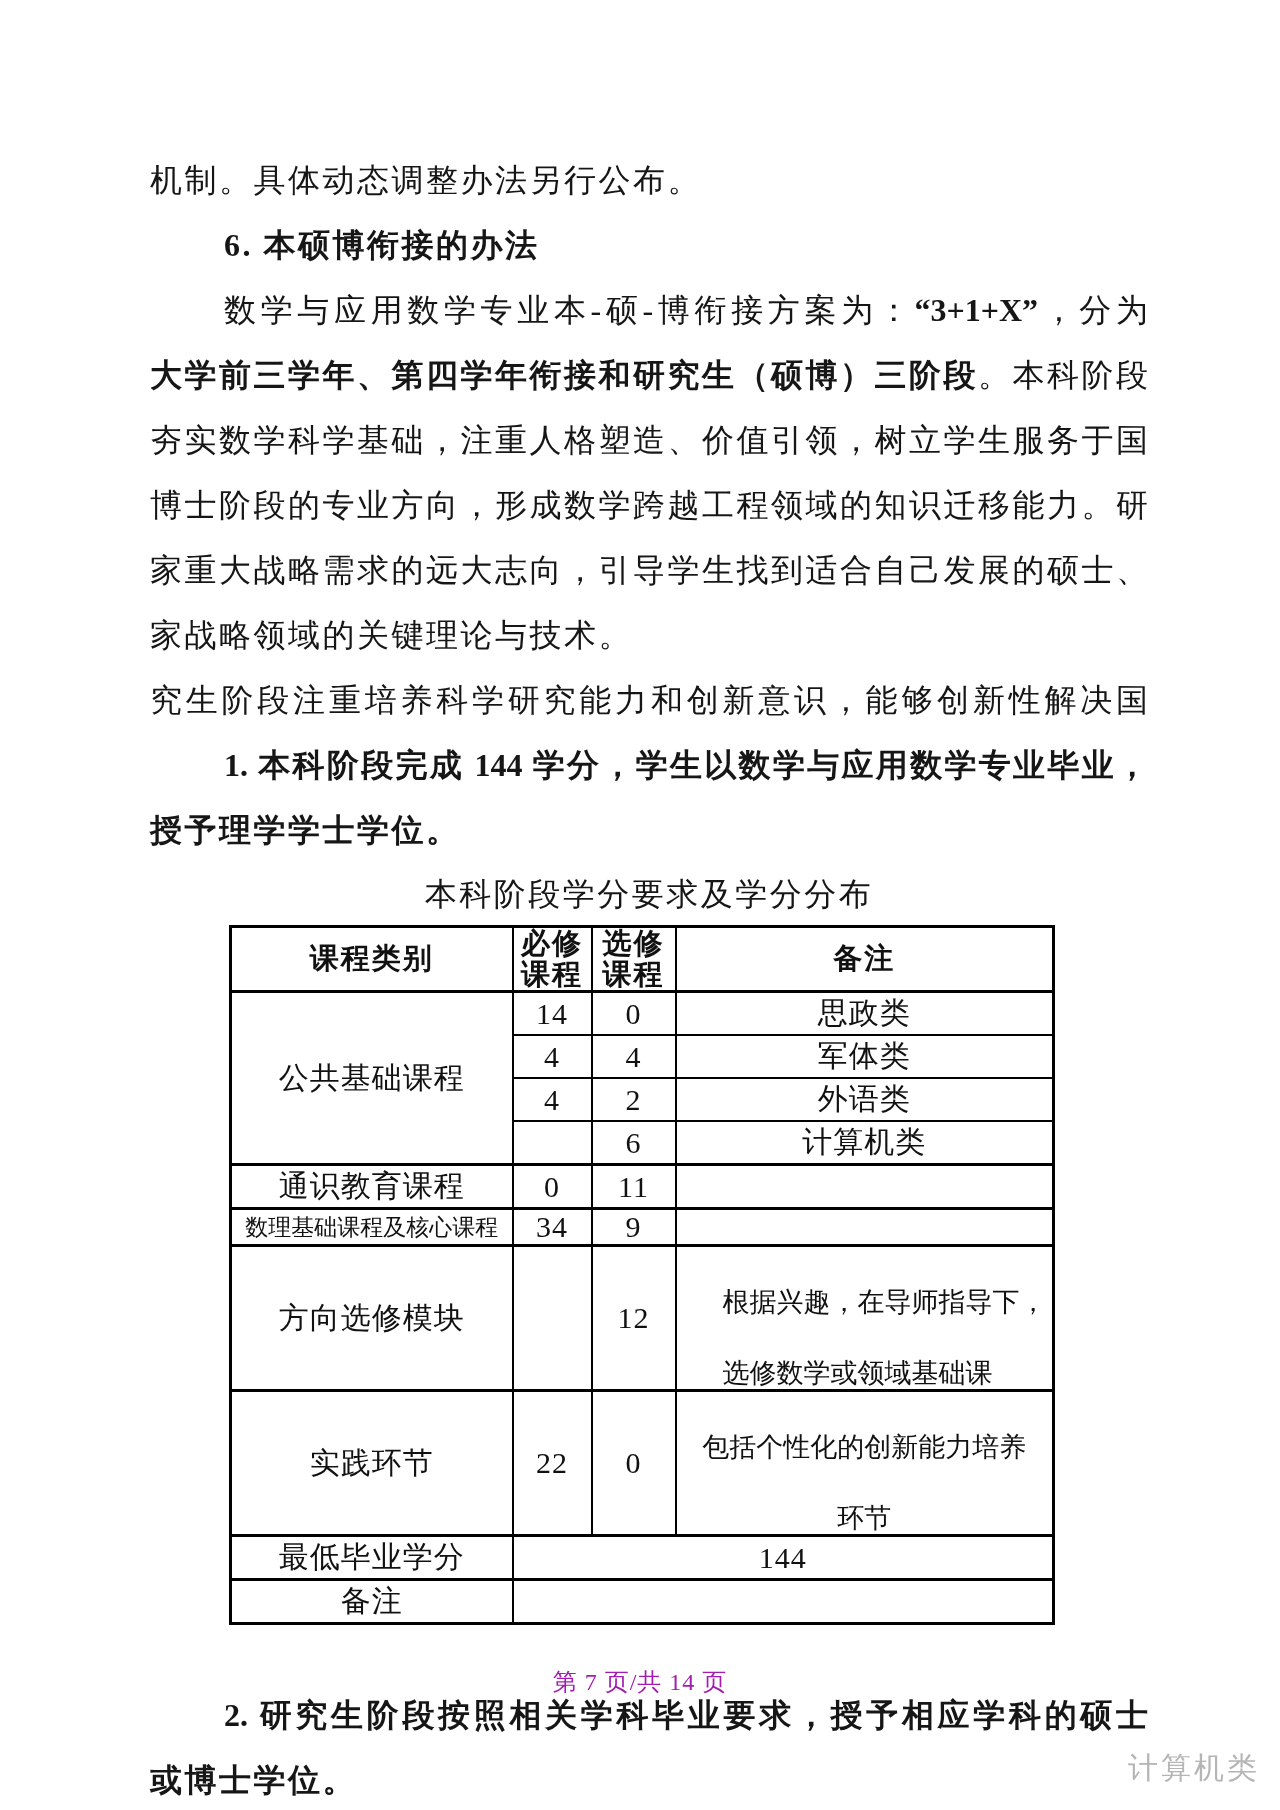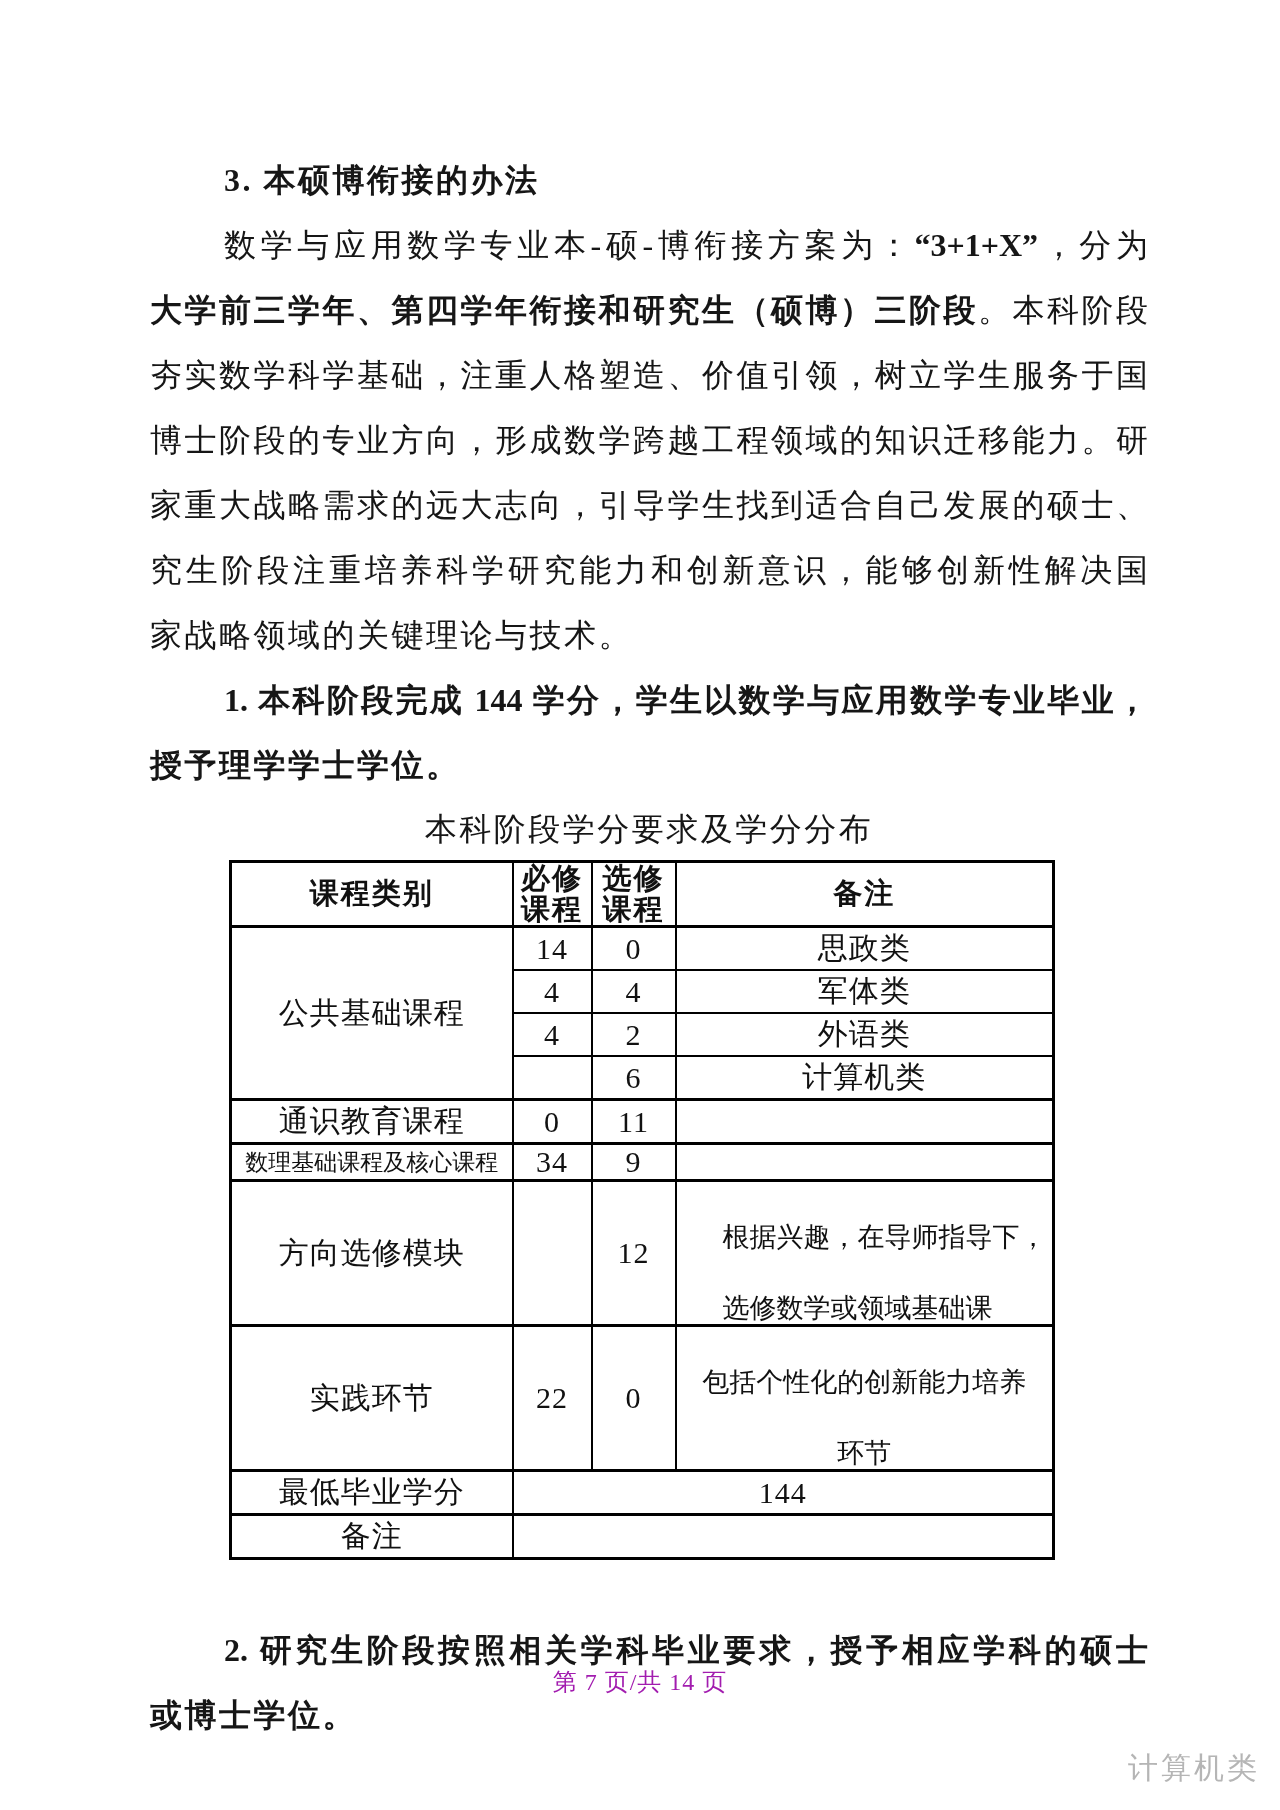--- a/index.html
+++ b/index.html
@@ -33,32 +33,33 @@
 
   .footer{position:absolute;top:1666px;left:0;width:1280px;text-align:center;font-size:24px;letter-spacing:1px;color:#a21caf;}
   .watermark{position:absolute;top:1748px;right:20px;font-size:30px;letter-spacing:3px;color:#b5b5b5;
     font-family:"Liberation Sans","DejaVu Sans",sans-serif;}
 </style>
 </head>
 <body>
 
 <div class="content">
 
+  <div class="bl"><span>机制。具体动态调整办法另行公布。</span></div>
 
-  <div class="bl b ind"><span>3.  本硕博衔接的办法</span></div>
+  <div class="bl b ind"><span>6.  本硕博衔接的办法</span></div>
 
   <div class="bl just ind"><span>数学与应用数学专业本-硕-博衔接方案为：</span><span class="b">“3+1+X”</span><span>，分为</span></div>
 
   <div class="bl just"><span class="b">大学前三学年、第四学年衔接和研究生（硕博）三阶段</span><span>。本科阶段</span></div>
 
   <div class="bl just"><span>夯实数学科学基础，注重人格塑造、价值引领，树立学生服务于国</span></div>
   <div class="bl just"><span>博士阶段的专业方向，形成数学跨越工程领域的知识迁移能力。研</span></div>
   <div class="bl just"><span>家重大战略需求的远大志向，引导学生找到适合自己发展的硕士、</span></div>
+  <div class="bl"><span>家战略领域的关键理论与技术。</span></div>
   <div class="bl just"><span>究生阶段注重培养科学研究能力和创新意识，能够创新性解决国</span></div>
-  <div class="bl"><span>家战略领域的关键理论与技术。</span></div>
 
 
   <div class="bl b just ind"><span>1. 本科阶段完成 144 学分，学生以数学与应用数学专业毕业，</span></div>
   <div class="bl b"><span>授予理学学士学位。</span></div>
 
   <div class="caption"><span>本科阶段学分要求及学分分布</span></div>
 
   <table class="credits">
     <colgroup>
       <col style="width:282px">

